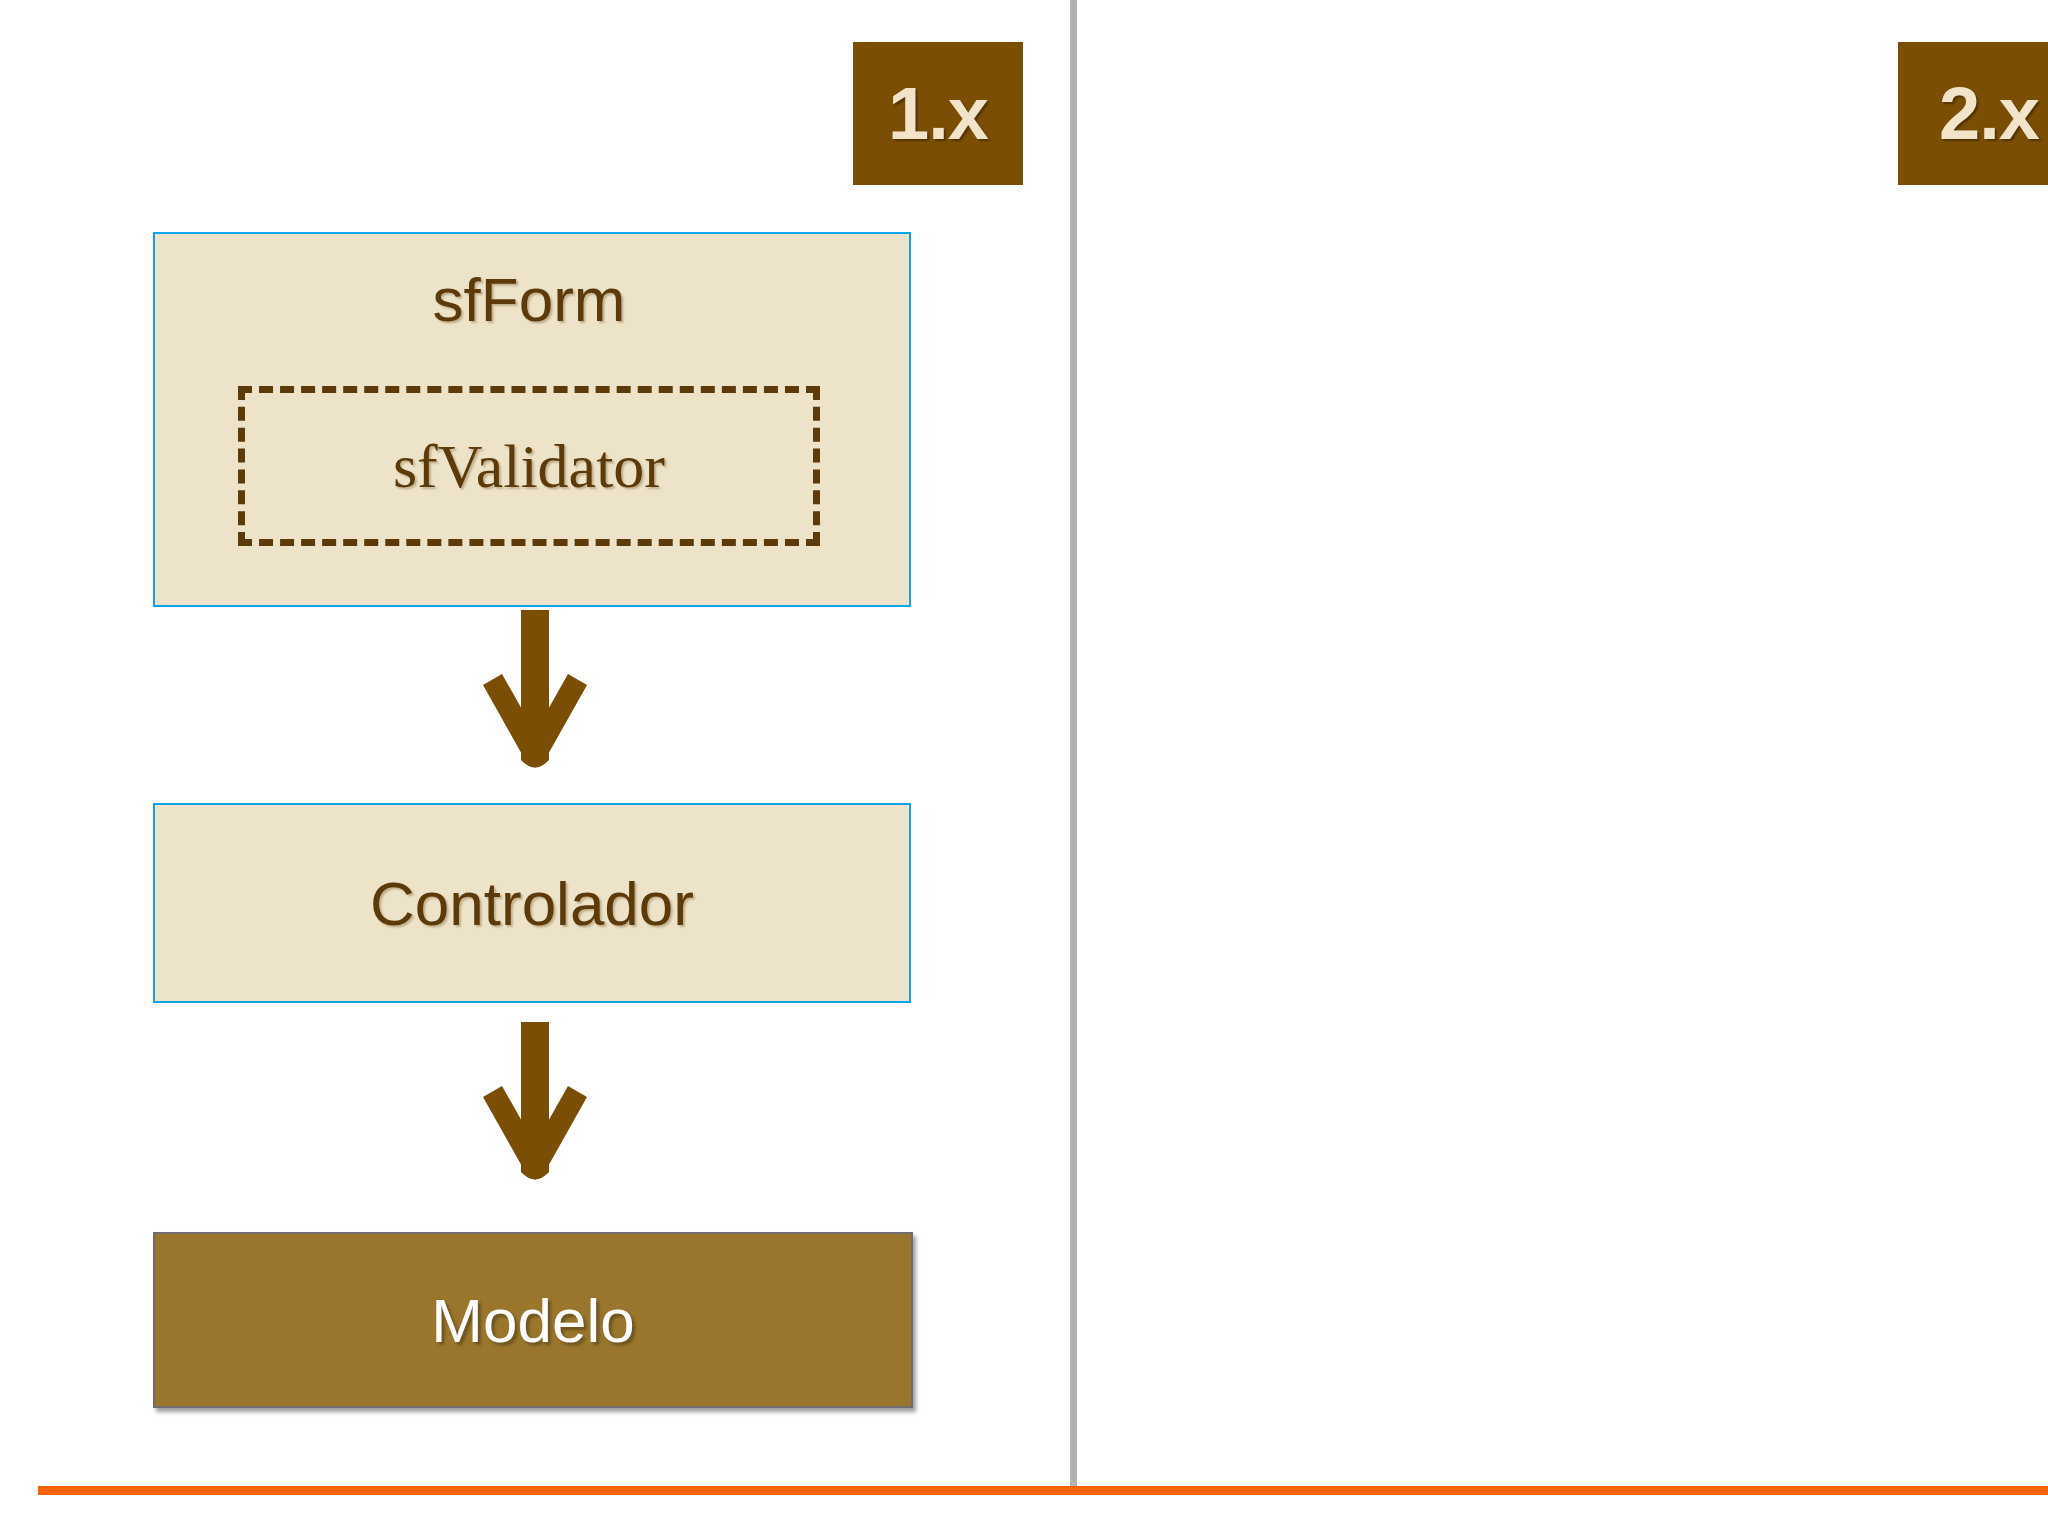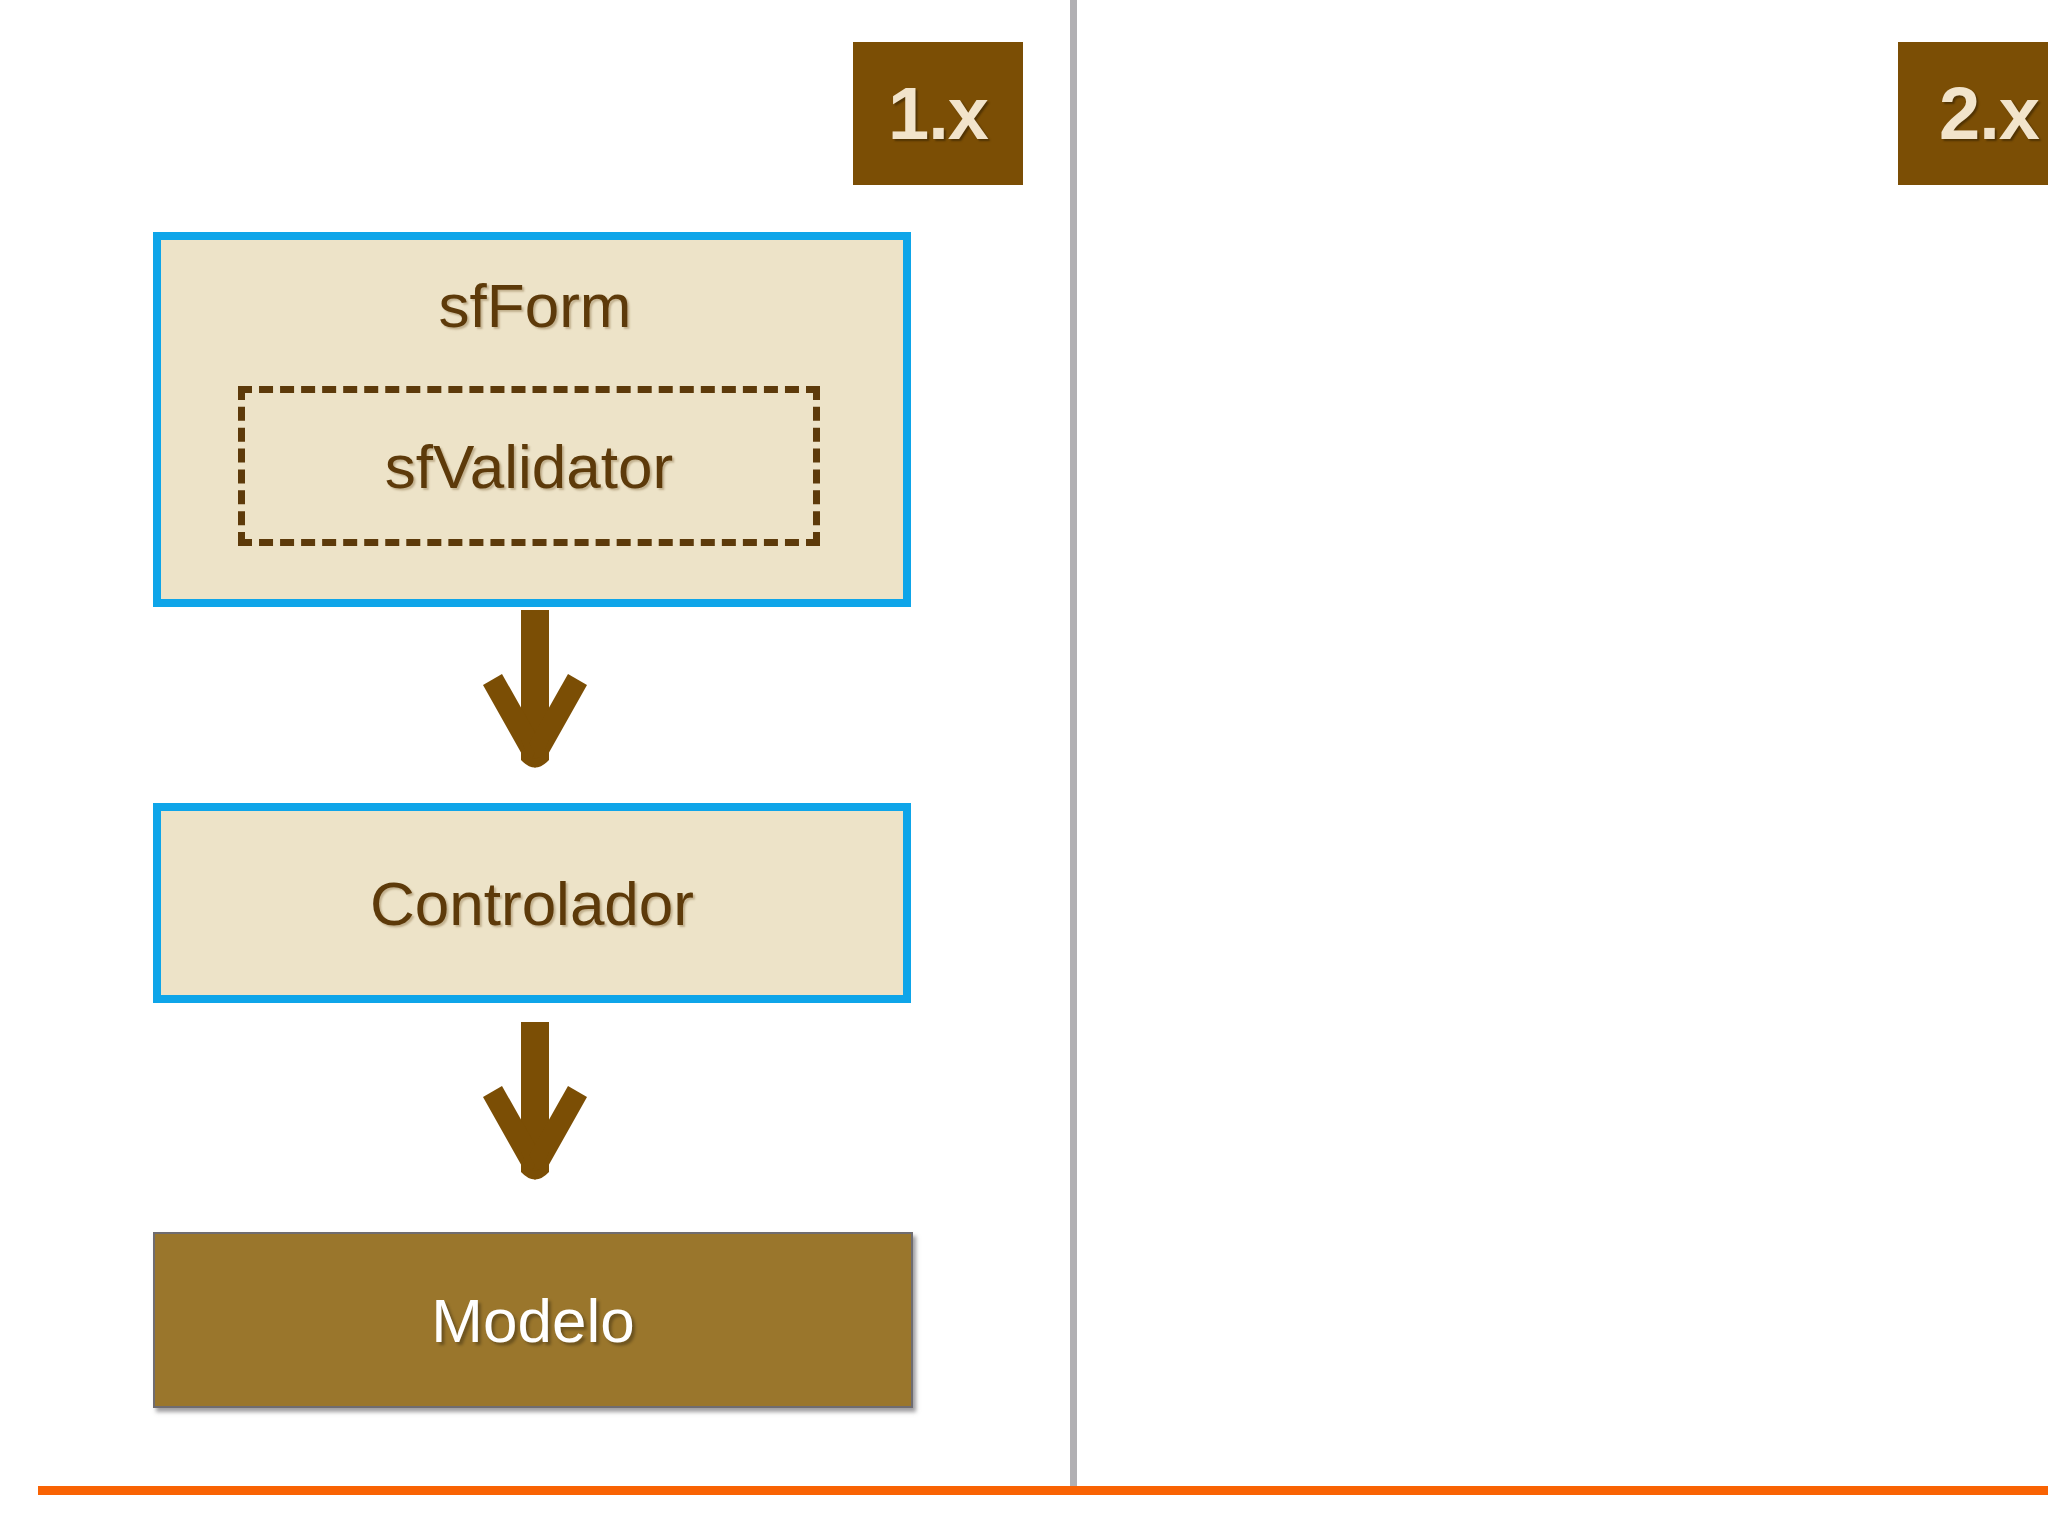--- a/index.html
+++ b/index.html
@@ -53,21 +53,21 @@
   .flow-box {
     position: absolute;
     box-sizing: border-box;
     display: flex;
     align-items: center;
     justify-content: center;
   }
 
   .box-light {
     background: #ede3c8;
-    border: 8px solid #0ea5e9;
+    border: 2px solid #0ea5e9;
   }
 
   .box-solid {
     background: #9a762c;
     border: 2px solid #6f6c70;
     box-shadow: 3px 4px 4px rgba(80,78,82,0.55);
   }
 
   .box-label {
     font-size: 62px;
@@ -96,20 +96,21 @@
   }
 
   
   #box-sfvalidator {
     left: 200px;
     top: 386px;
     width: 582px;
     height: 160px;
     border: 7px dashed #5d3a0a;
     background: transparent;
+    font-family: Liberation Serif, serif;
   }
 
   
   #box-controlador {
     left: 115px;
     top: 803px;
     width: 758px;
     height: 200px;
   }
 

